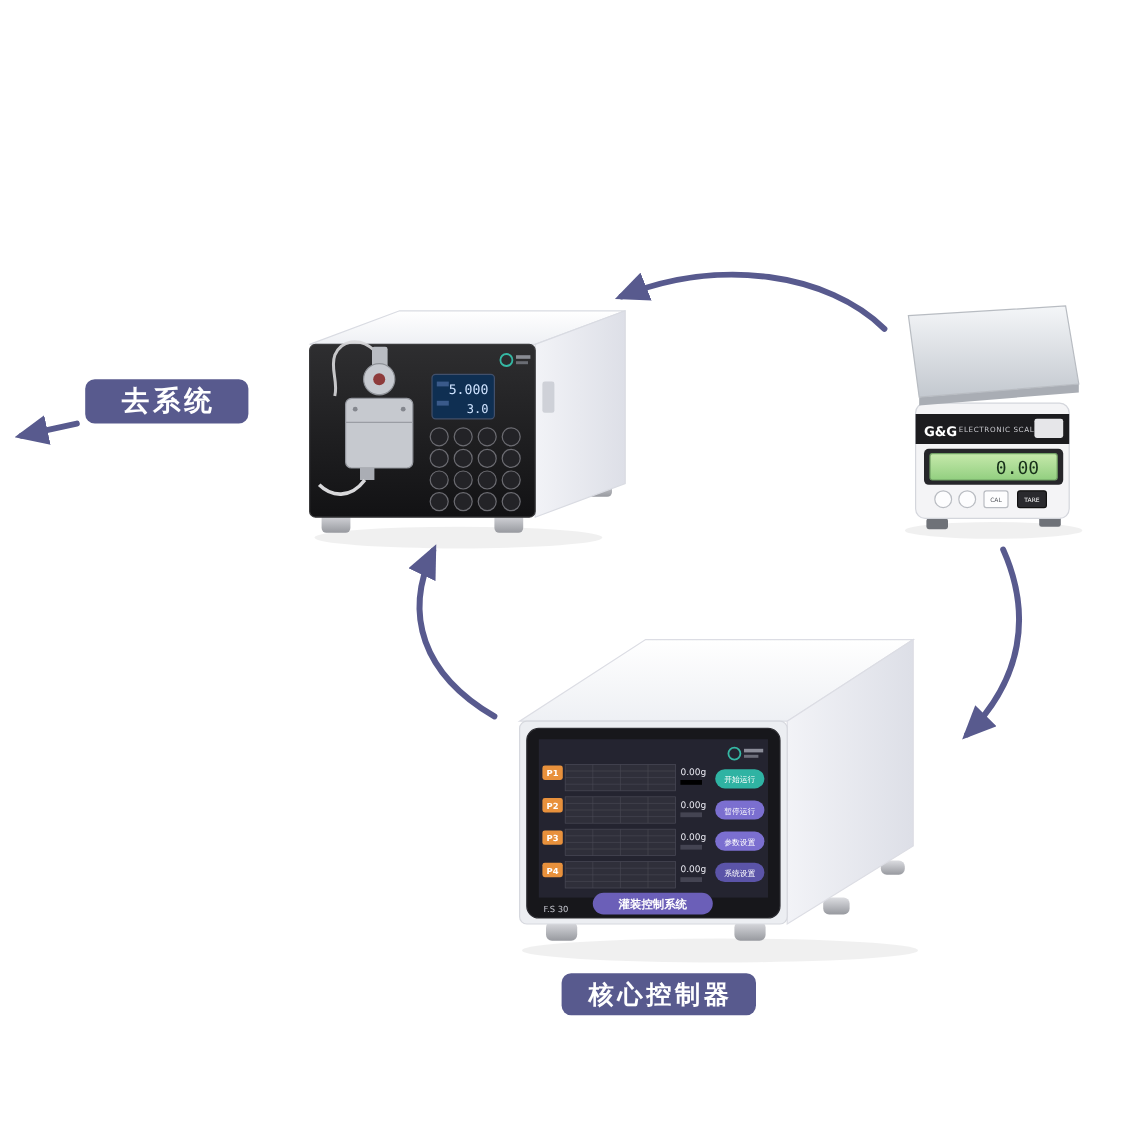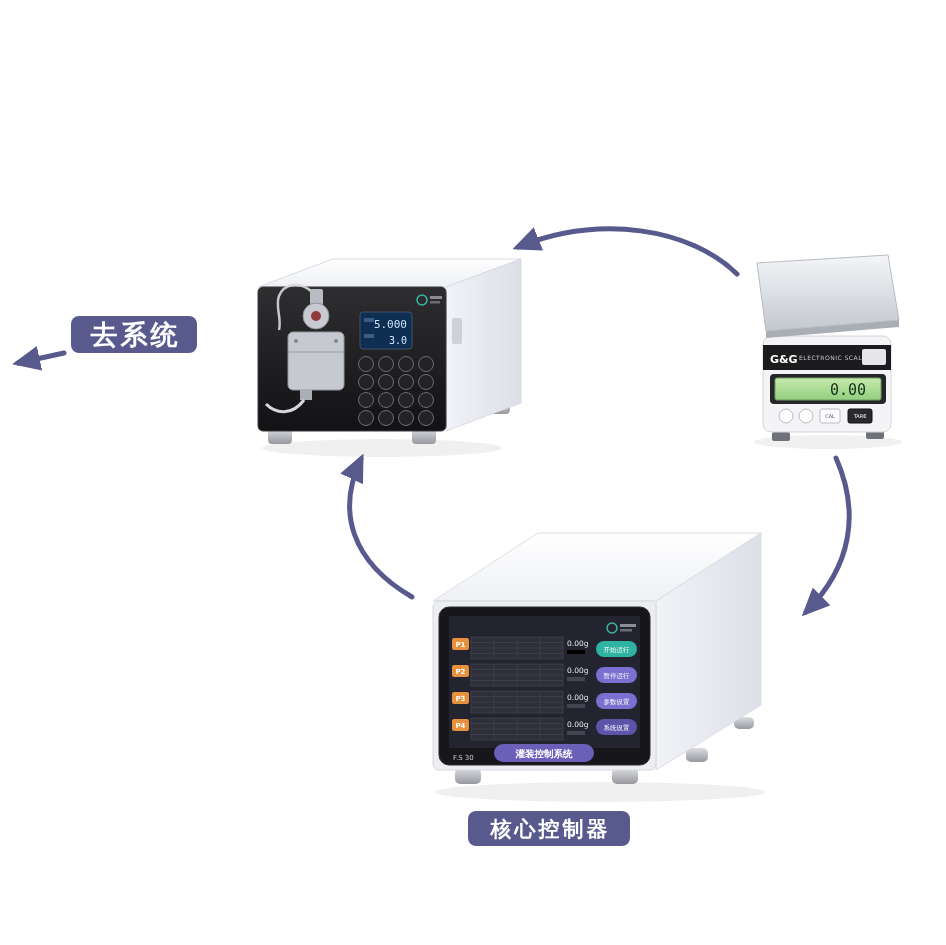--- a/index.html
+++ b/index.html
@@ -1,19 +1,19 @@
 <!DOCTYPE html>
 <html><head>
 <meta charset="utf-8">
 <style>
   html,body{margin:0;padding:0;background:#ffffff;}
   .canvas{position:relative;width:946px;height:945px;background:#ffffff;overflow:hidden;font-family:"DejaVu Sans",sans-serif;}
   svg{position:absolute;left:0;top:0;}
   .tag{position:absolute;color:#fff;font-weight:bold;display:flex;align-items:center;justify-content:center;border-radius:8px;letter-spacing:3px;padding-left:3px;box-sizing:border-box;}
-  #tag-to-system{left:71px;top:316px;width:126px;height:37px;font-size:27px;text-align:right;}
+  #tag-to-system{left:71px;top:316px;width:136px;height:37px;font-size:23px;text-align:right;}
   #tag-core{left:468px;top:811px;width:162px;height:35px;font-size:21px;font-family:Liberation Mono, monospace;}
   .pk{fill:#232327;stroke:#6c6c72;stroke-width:1;}
   text{font-family:"DejaVu Sans",sans-serif;}
   .mono{font-family:"DejaVu Sans Mono",monospace;}
 </style>
 </head>
 <body>
 
 <div class="canvas">
 

